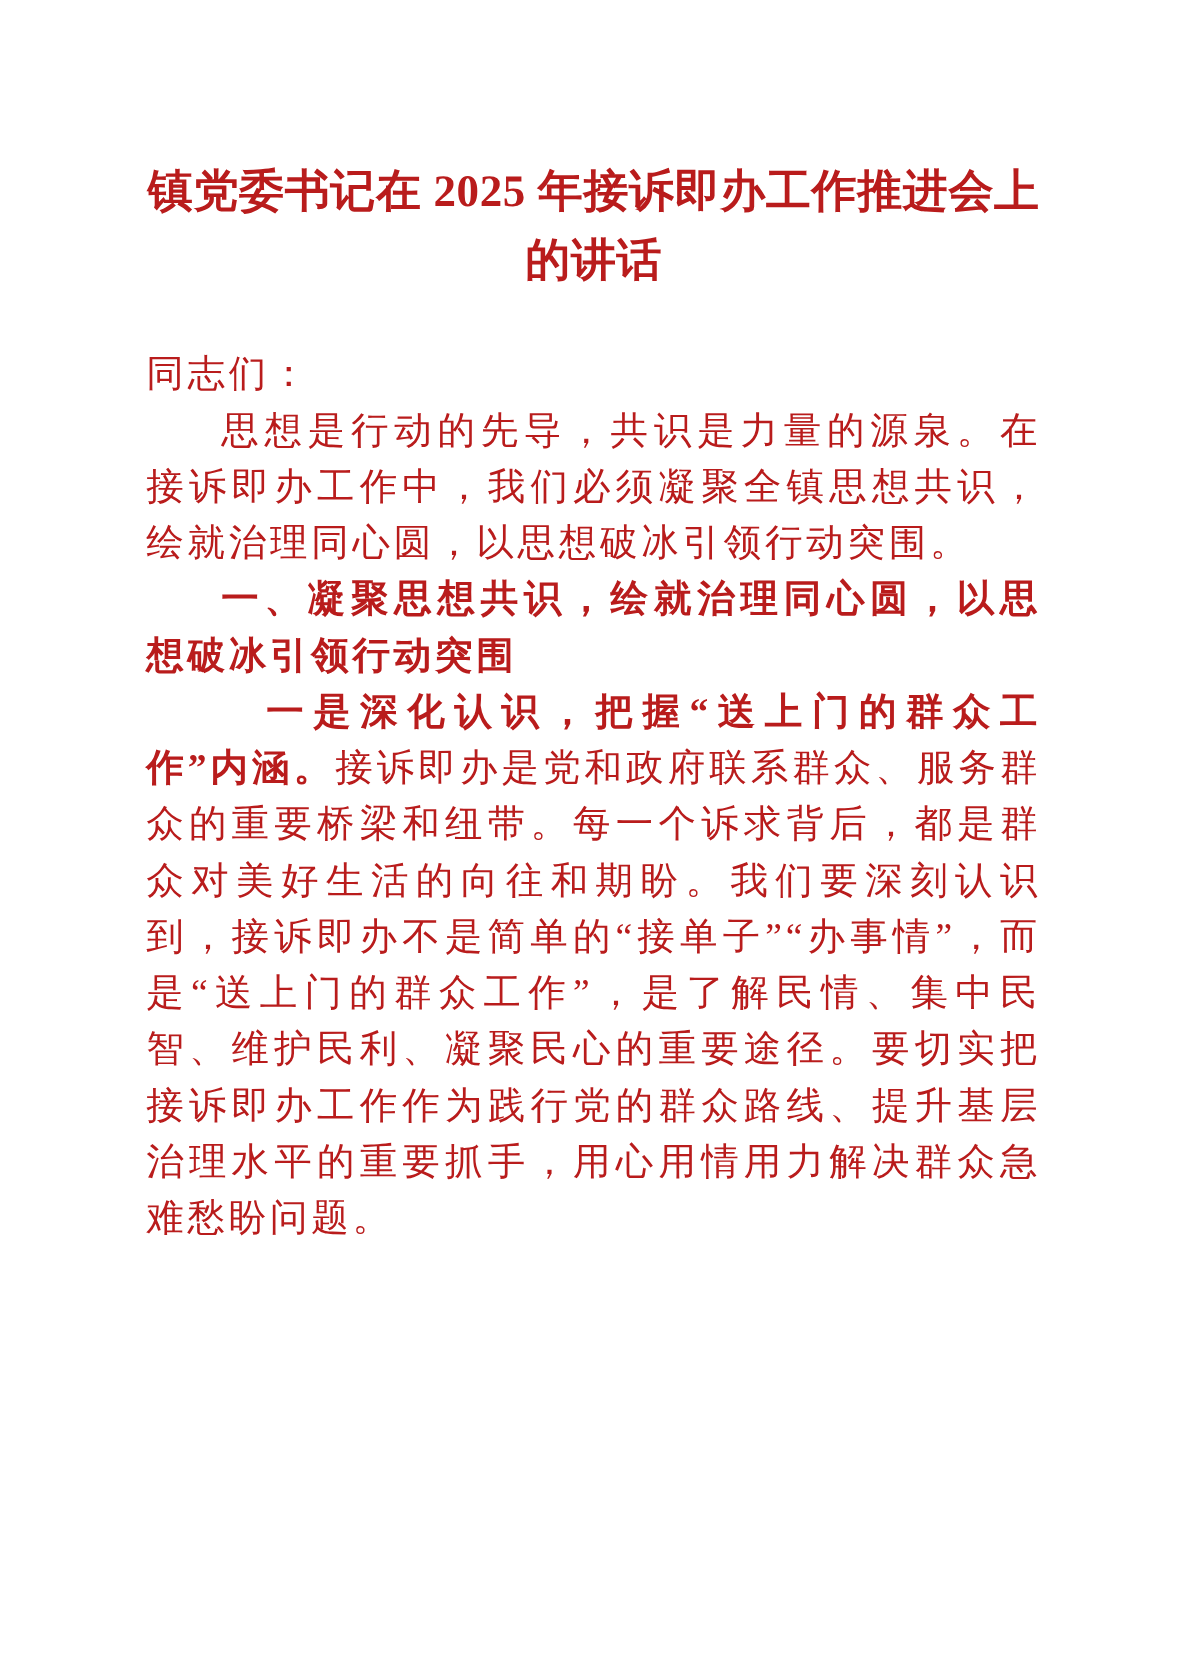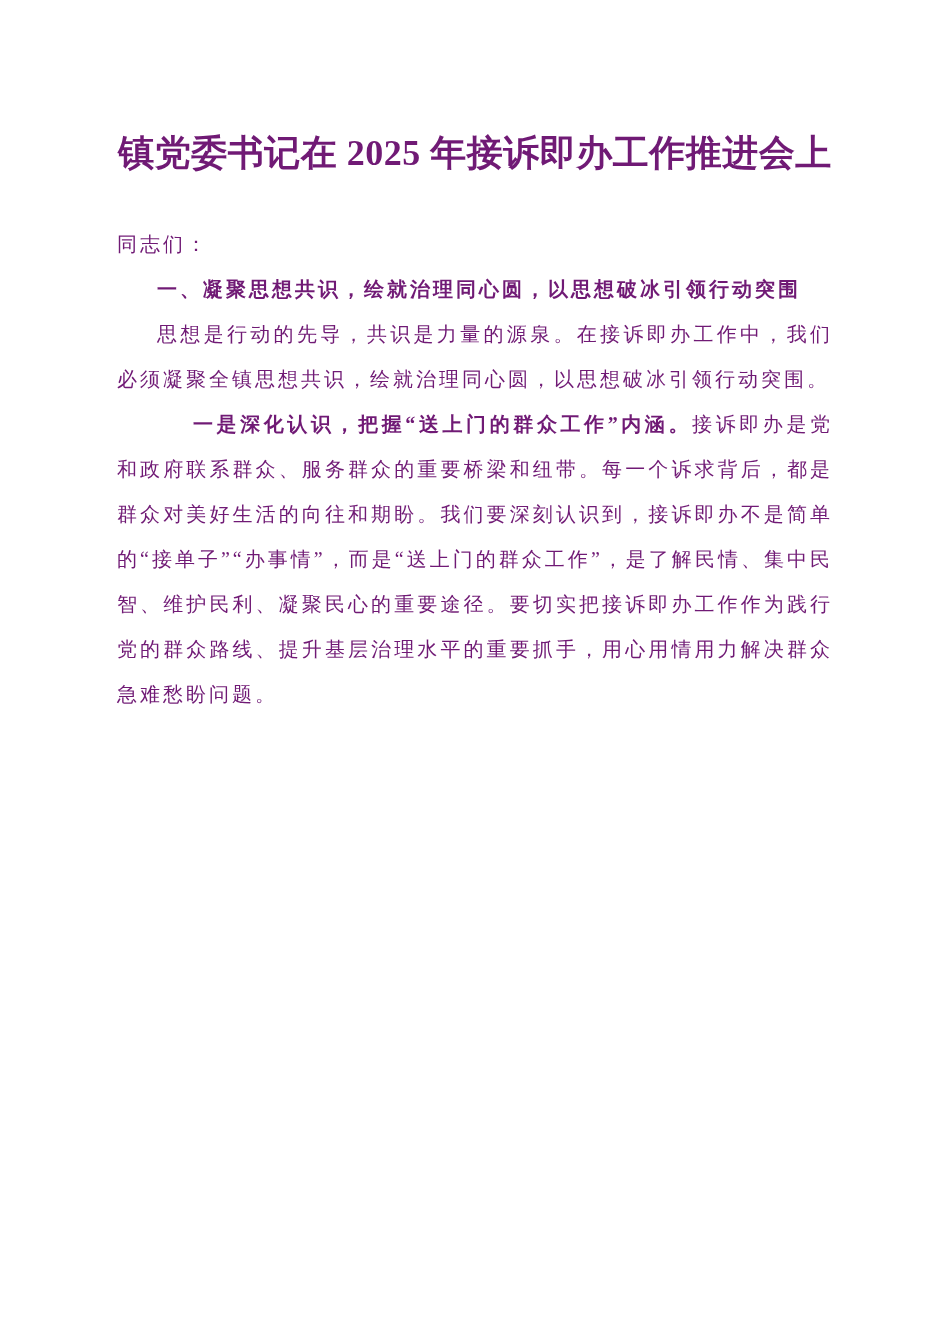--- a/index.html
+++ b/index.html
@@ -8,40 +8,40 @@
     background: #ffffff;
   }
   .page {
     position: relative;
     width: 950px;
     height: 1344px;
     margin: 0 auto;
     background: #ffffff;
     box-sizing: border-box;
     padding: 126px 117px 0 117px;
-    color: #701a75;
+    color: #b91c1c;
     overflow: hidden;
     font-family: "Liberation Serif", "DejaVu Serif", serif;
   }
   .doc-title {
     margin: 0 0 41px 0;
     font-size: 36px;
     font-weight: bold;
     line-height: 55px;
     text-align: center;
     letter-spacing: 0.5px;
     font-family: "Liberation Serif", "DejaVu Serif", serif;
   }
   .doc-title .title-line {
     display: block;
     white-space: nowrap;
   }
   .para {
     margin: 0;
-    font-size: 20px;
+    font-size: 30px;
     line-height: 45px;
     letter-spacing: 3px;
     text-align: justify;
     text-justify: inter-character;
     font-family: "Liberation Serif", "DejaVu Serif", serif;
   }
   .indent {
     text-indent: 2em;
   }
   .salutation {
@@ -56,24 +56,25 @@
     margin-left: 36px;
   }
 </style>
 </head>
 <body>
 
 <div class="page">
 
   <h1 class="doc-title">
     <span class="title-line">镇党委书记在 2025 年接诉即办工作推进会上</span>
+    <span class="title-line">的讲话</span>
   </h1>
 
   <p class="para salutation">同志们：</p>
 
 
+  <p class="para indent">思想是行动的先导，共识是力量的源泉。在接诉即办工作中，我们必须凝聚全镇思想共识，绘就治理同心圆，以思想破冰引领行动突围。</p>
+
   <p class="para indent section-heading">一、凝聚思想共识，绘就治理同心圆，以思想破冰引领行动突围</p>
-
-  <p class="para indent">思想是行动的先导，共识是力量的源泉。在接诉即办工作中，我们必须凝聚全镇思想共识，绘就治理同心圆，以思想破冰引领行动突围。</p>
 
   <p class="para indent"><span class="bold-lead">一是深化认识，把握“送上门的群众工作”内涵。</span><span>接诉即办是党和政府联系群众、服务群众的重要桥梁和纽带。每一个诉求背后，都是群众对美好生活的向往和期盼。我们要深刻认识到，接诉即办不是简单的“接单子”“办事情”，而是“送上门的群众工作”，是了解民情、集中民智、维护民利、凝聚民心的重要途径。要切实把接诉即办工作作为践行党的群众路线、提升基层治理水平的重要抓手，用心用情用力解决群众急难愁盼问题。</span></p>
 
 </div>
 
 </body></html>

